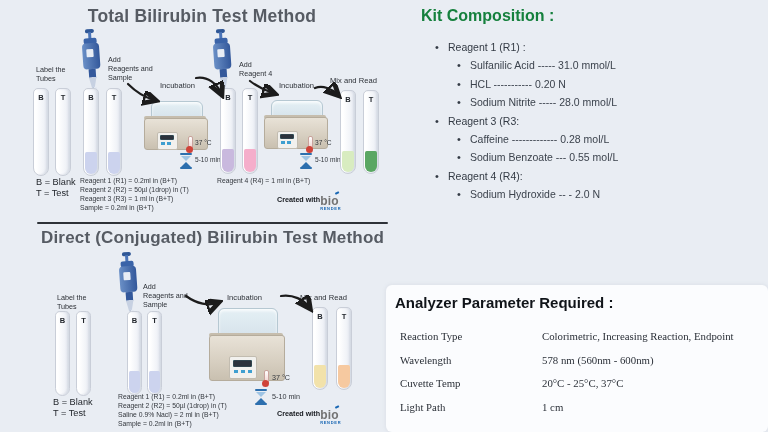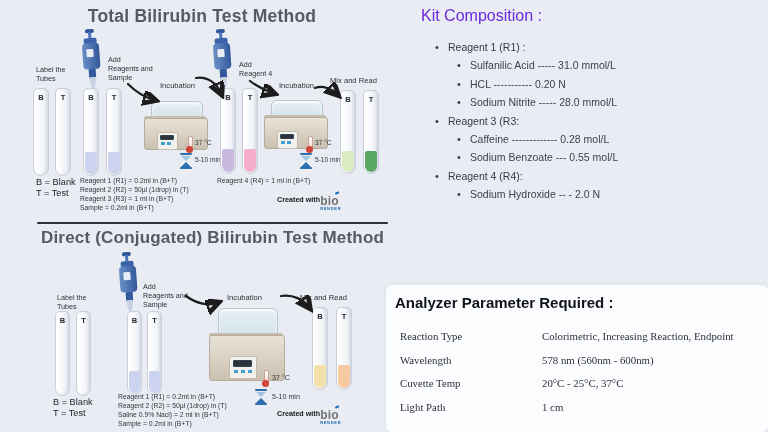--- a/index.html
+++ b/index.html
@@ -67,21 +67,21 @@
   
   .biorender{position:absolute;display:flex;align-items:flex-start;}
   .biorender .bw{font-size:7.2px;font-weight:700;color:#15181d;margin-top:3px;}
   .biorender .brand-wrap{position:relative;display:inline-block;line-height:1;text-align:left;}
   .biorender .brand{font-size:12px;font-weight:800;color:#737373;letter-spacing:.2px;}
   .biorender .brand::after{content:"";position:absolute;top:0;right:2px;width:4px;height:1.6px;background:#1766b3;transform:rotate(-28deg);}
   .biorender .brand-sub{display:block;font-size:4px;font-weight:700;color:#1766b3;letter-spacing:.7px;margin-top:-1px;}
 
   
   .kit{position:absolute;left:420px;top:7px;width:345px;}
-  .kit-title{font-size:16px;font-weight:400;color:#6d28d9;margin:0 0 13px 1px;}
+  .kit-title{font-size:16px;font-weight:700;color:#15803d;margin:0 0 13px 1px;}
   .kit-row{position:relative;line-height:18.4px;font-size:10.5px;color:#3c434d;}
   .kit-row.l1{padding-left:28px;font-weight:400;color:#333a44;}
   .kit-row.l2{padding-left:50px;}
   .kit-row::before{content:"•";position:absolute;font-size:11px;color:#333a44;}
   .kit-row.l1::before{left:15px;}
   .kit-row.l2::before{left:37px;}
 
   
   .analyzer-card{position:absolute;left:386px;top:285px;width:382px;height:147px;background:#fbfcfe;border-radius:6px;box-shadow:0 0 4px rgba(120,130,150,.15);}
   .an-title{font-size:15px;font-weight:700;color:#101419;margin:9px 0 0 9px;}

